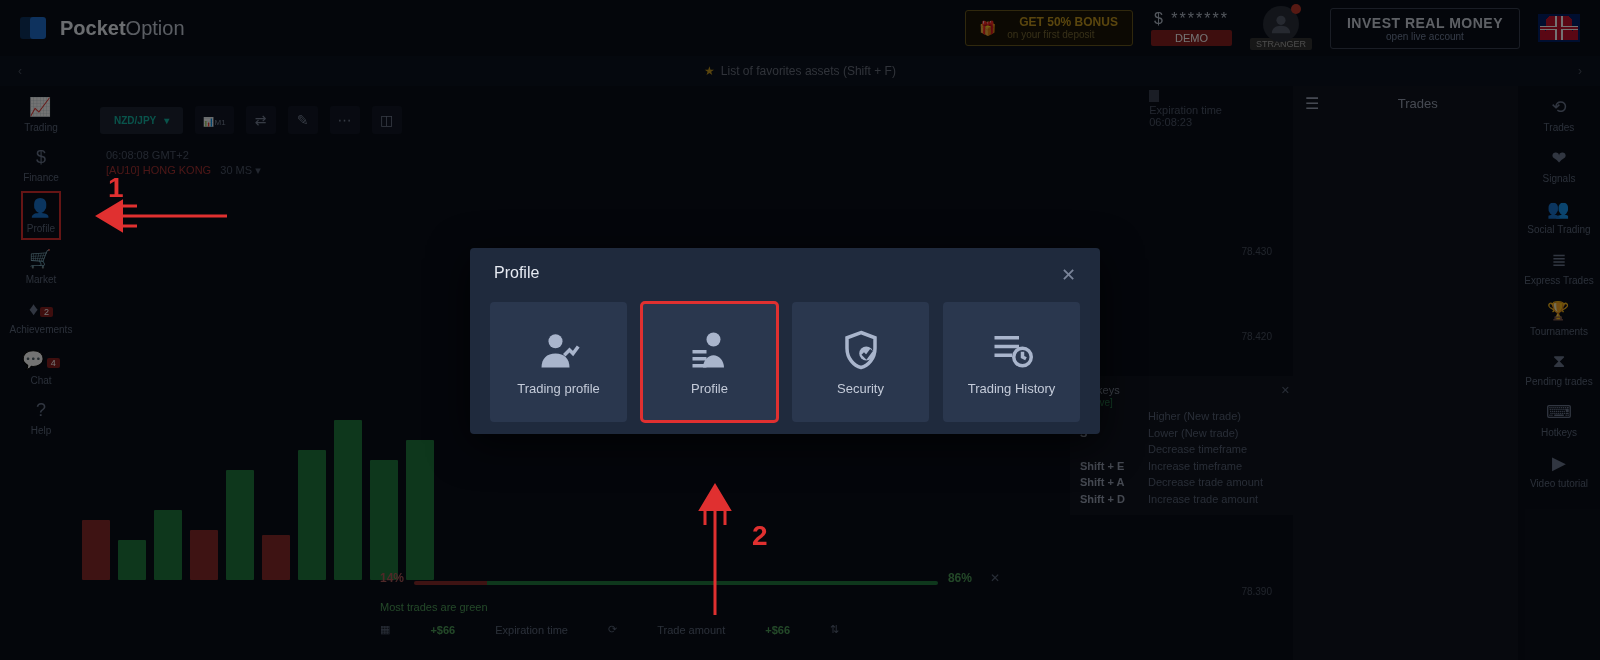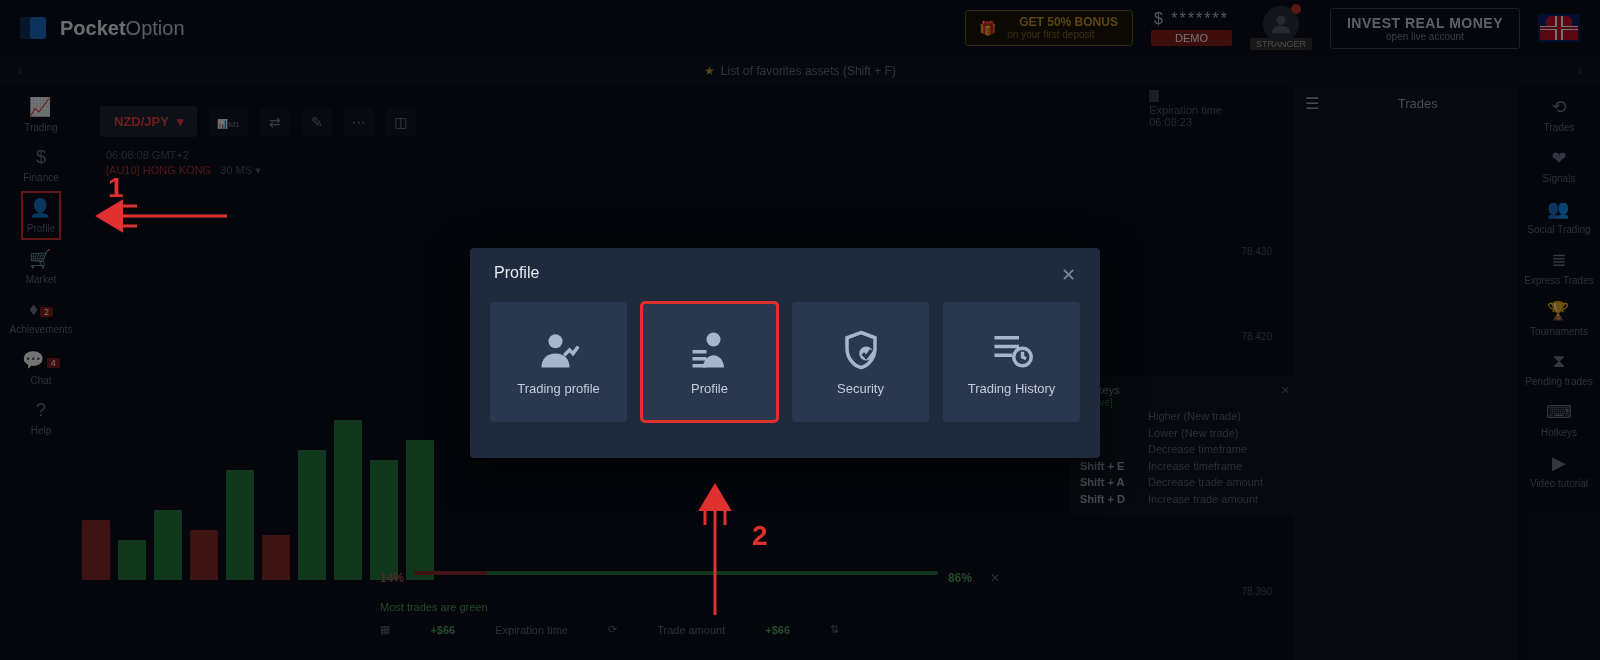--- a/index.html
+++ b/index.html
@@ -75,21 +75,21 @@
   .left-nav{position:absolute; left:0; top:0; bottom:0; width:82px; display:flex; flex-direction:column; align-items:center; padding-top:10px; gap:14px;}
   .nav-item{display:flex; flex-direction:column; align-items:center; gap:4px; font-size:10px; color:#5f6a7f; cursor:pointer;}
   .nav-item .ico{font-size:18px; color:#6d7890;}
   .nav-badge{background:#8a1f1f; color:#fff; font-size:9px; padding:0 4px; border-radius:2px; margin-left:2px;}
   .nav-item.profile-hl{outline:2px solid #e03030; outline-offset:4px;}
 
   .right-nav{position:absolute; right:0; top:0; bottom:0; width:82px; display:flex; flex-direction:column; align-items:center; padding-top:10px; gap:14px;}
 
   
   .toolbar{position:absolute; left:100px; top:20px; display:flex; align-items:center; gap:12px;}
-  .pair-btn{background:#1d2533; color:#ef4444; padding:8px 14px; border-radius:3px; font-size:13px; font-weight:bold; display:flex; align-items:center; gap:8px;}
+  .pair-btn{background:#1d2533; color:#14b8a6; padding:8px 14px; border-radius:3px; font-size:10px; font-weight:bold; display:flex; align-items:center; gap:8px;}
   .tool-btn{background:#121826; color:#7a8499; padding:6px 8px; border-radius:3px; font-size:14px; min-width:30px; text-align:center;}
 
   .chart-meta{position:absolute; left:106px; top:62px; font-size:11px; color:#4f586b; line-height:1.4;}
   .chart-meta .r{color:#a33;}
 
   .exp-box{position:absolute; right:378px; top:4px; font-size:11px; color:#4f586b;}
   .exp-box .flag-ico{display:inline-block;width:10px;height:12px;background:#3a4252;margin-right:4px;}
 
   
   .chart-area{position:absolute; left:82px; right:320px; top:100px; bottom:20px;}
@@ -113,34 +113,34 @@
   
   .hotkeys{position:absolute; right:300px; top:290px; width:230px; background:#10151f; font-size:11px; padding:8px 10px; color:#5a657a; z-index:5;}
   .hotkeys .hk-head{display:flex; justify-content:space-between; color:#8a93a6;}
   .hotkeys .hk-close{color:#5a657a;}
   .hotkeys .active{color:#2e8b57; font-size:10px;}
   .hotkeys .row{display:flex; gap:10px; line-height:1.5;}
   .hotkeys .row .k{width:58px; color:#9aa3b5; font-weight:bold;}
 
   
   .sentiment{position:absolute; left:380px; bottom:24px; right:600px; font-size:12px;}
-  .sentiment-row{display:flex; align-items:flex-start; gap:10px;}
+  .sentiment-row{display:flex; align-items:flex-end; gap:10px;}
   .sent-bar{flex:1; height:4px; background:linear-gradient(to right,#8a2a2a 0 14%, #1f7a3f 14% 100%); border-radius:2px;}
   .sent-red{color:#b05a5a; font-weight:bold;}
   .sent-grn{color:#4fa05a; font-weight:bold;}
   .sent-x{color:#5a657a; margin-left:8px;}
   .sent-lbl{text-align:left; color:#4fa05a; font-size:11px; margin-top:16px;}
   .trade-row{display:flex; align-items:center; gap:40px; margin-top:10px; color:#5f6a7f; font-size:11px;}
   .trade-row .val{color:#4fa05a; font-weight:bold;}
 
   
   .modal{position:absolute; z-index:100; left:470px; top:248px; width:630px; background:#1f2a3d; border-radius:4px; box-shadow:0 10px 40px rgba(0,0,0,.7);}
   .modal-head{display:flex; justify-content:space-between; padding:16px 24px 8px; color:#e6eaf2; font-size:16px;}
   .modal-close{color:#7a8499; font-size:18px; cursor:pointer;}
-  .modal-grid{display:flex; gap:14px; padding:8px 20px 36px;}
+  .modal-grid{display:flex; gap:14px; padding:8px 20px 12px;}
   .m-card{flex:1; background:#2a374e; border-radius:4px; display:flex; flex-direction:column; align-items:center; justify-content:center; height:120px; gap:10px; color:#c4cbd9; font-size:13px; cursor:pointer;}
   .m-card svg{fill:#a9b5cc;}
   .m-card.hl{outline:3px solid #e03030; outline-offset:-2px;}
 
   
   .anno{position:absolute; z-index:120; color:#e03030; font-weight:bold;}
   .anno .num{font-size:28px;}
   .arrow1{position:absolute; left:92px; top:186px; z-index:120;}
   .arrow1 svg{stroke:#e03030; fill:#e03030;}
   .arrow2{position:absolute; left:685px; top:480px; z-index:120;}

